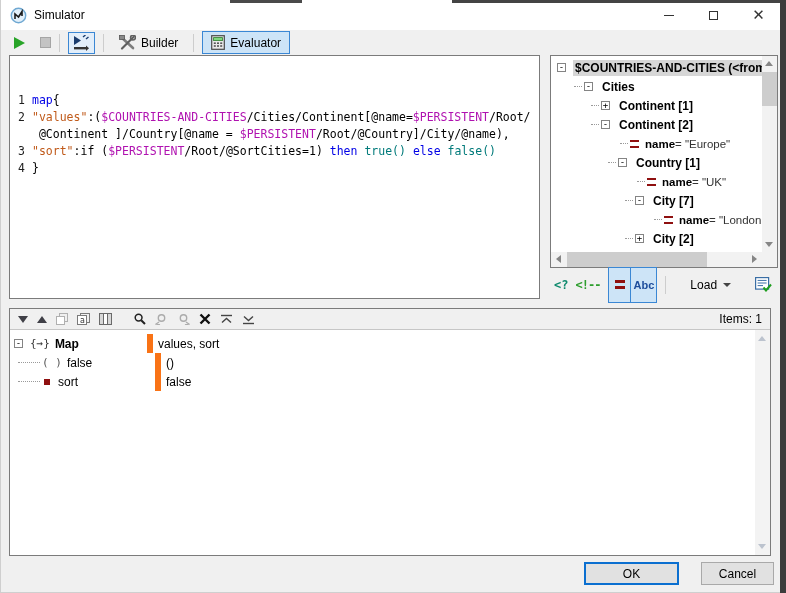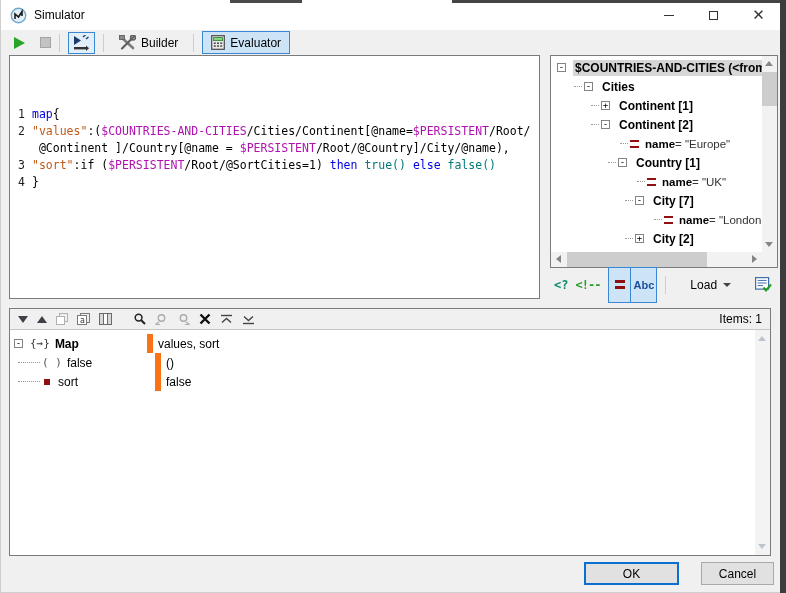--- a/index.html
+++ b/index.html
@@ -38,21 +38,21 @@
   .boxed-btn { border:1px solid #3a87d4; background:#e2eefa; height:22px; display:flex;
                align-items:center; justify-content:center; padding:0 3px; flex:none; }
   .flat-btn { display:flex; align-items:center; gap:5px; padding:3px 7px; flex:none; }
   .sel-btn { border:1px solid #3a87d4; background:#cde4f7; display:flex; align-items:center;
              gap:5px; padding:3px 8px; flex:none; }
 
   
   .editor { position:absolute; left:8px; top:55px; width:531px; height:244px;
             background:#fff; border:1px solid #7b7b7b; overflow:hidden;
             font-family:"DejaVu Sans Mono", monospace; font-size:11.5px; line-height:17px;
-            padding-top:16px; white-space:pre; }
+            padding-top:2px; white-space:pre; }
   .codeline { display:block; }
   .lnum { display:inline-block; width:15px; text-align:right; margin-right:7px; color:#1e1e1e; }
   .tk-kw { color:#0000e6; } .tk-st { color:#c05a1a; } .tk-vr { color:#b012b0; }
   .tk-fn { color:#007a7a;margin-top:24px; } .tk-pl { color:#000; }
 
   
   .tree-panel { position:absolute; left:549px; top:55px; width:228px; height:213px;
                 background:#fff; border:1px solid #7b7b7b; overflow:hidden; }
   .tree-rows { position:absolute; left:0; top:0; right:15px; bottom:15px; overflow:hidden; padding-top:2px; }
   .trow { display:flex; align-items:center; height:19px; white-space:nowrap; overflow:hidden; }

